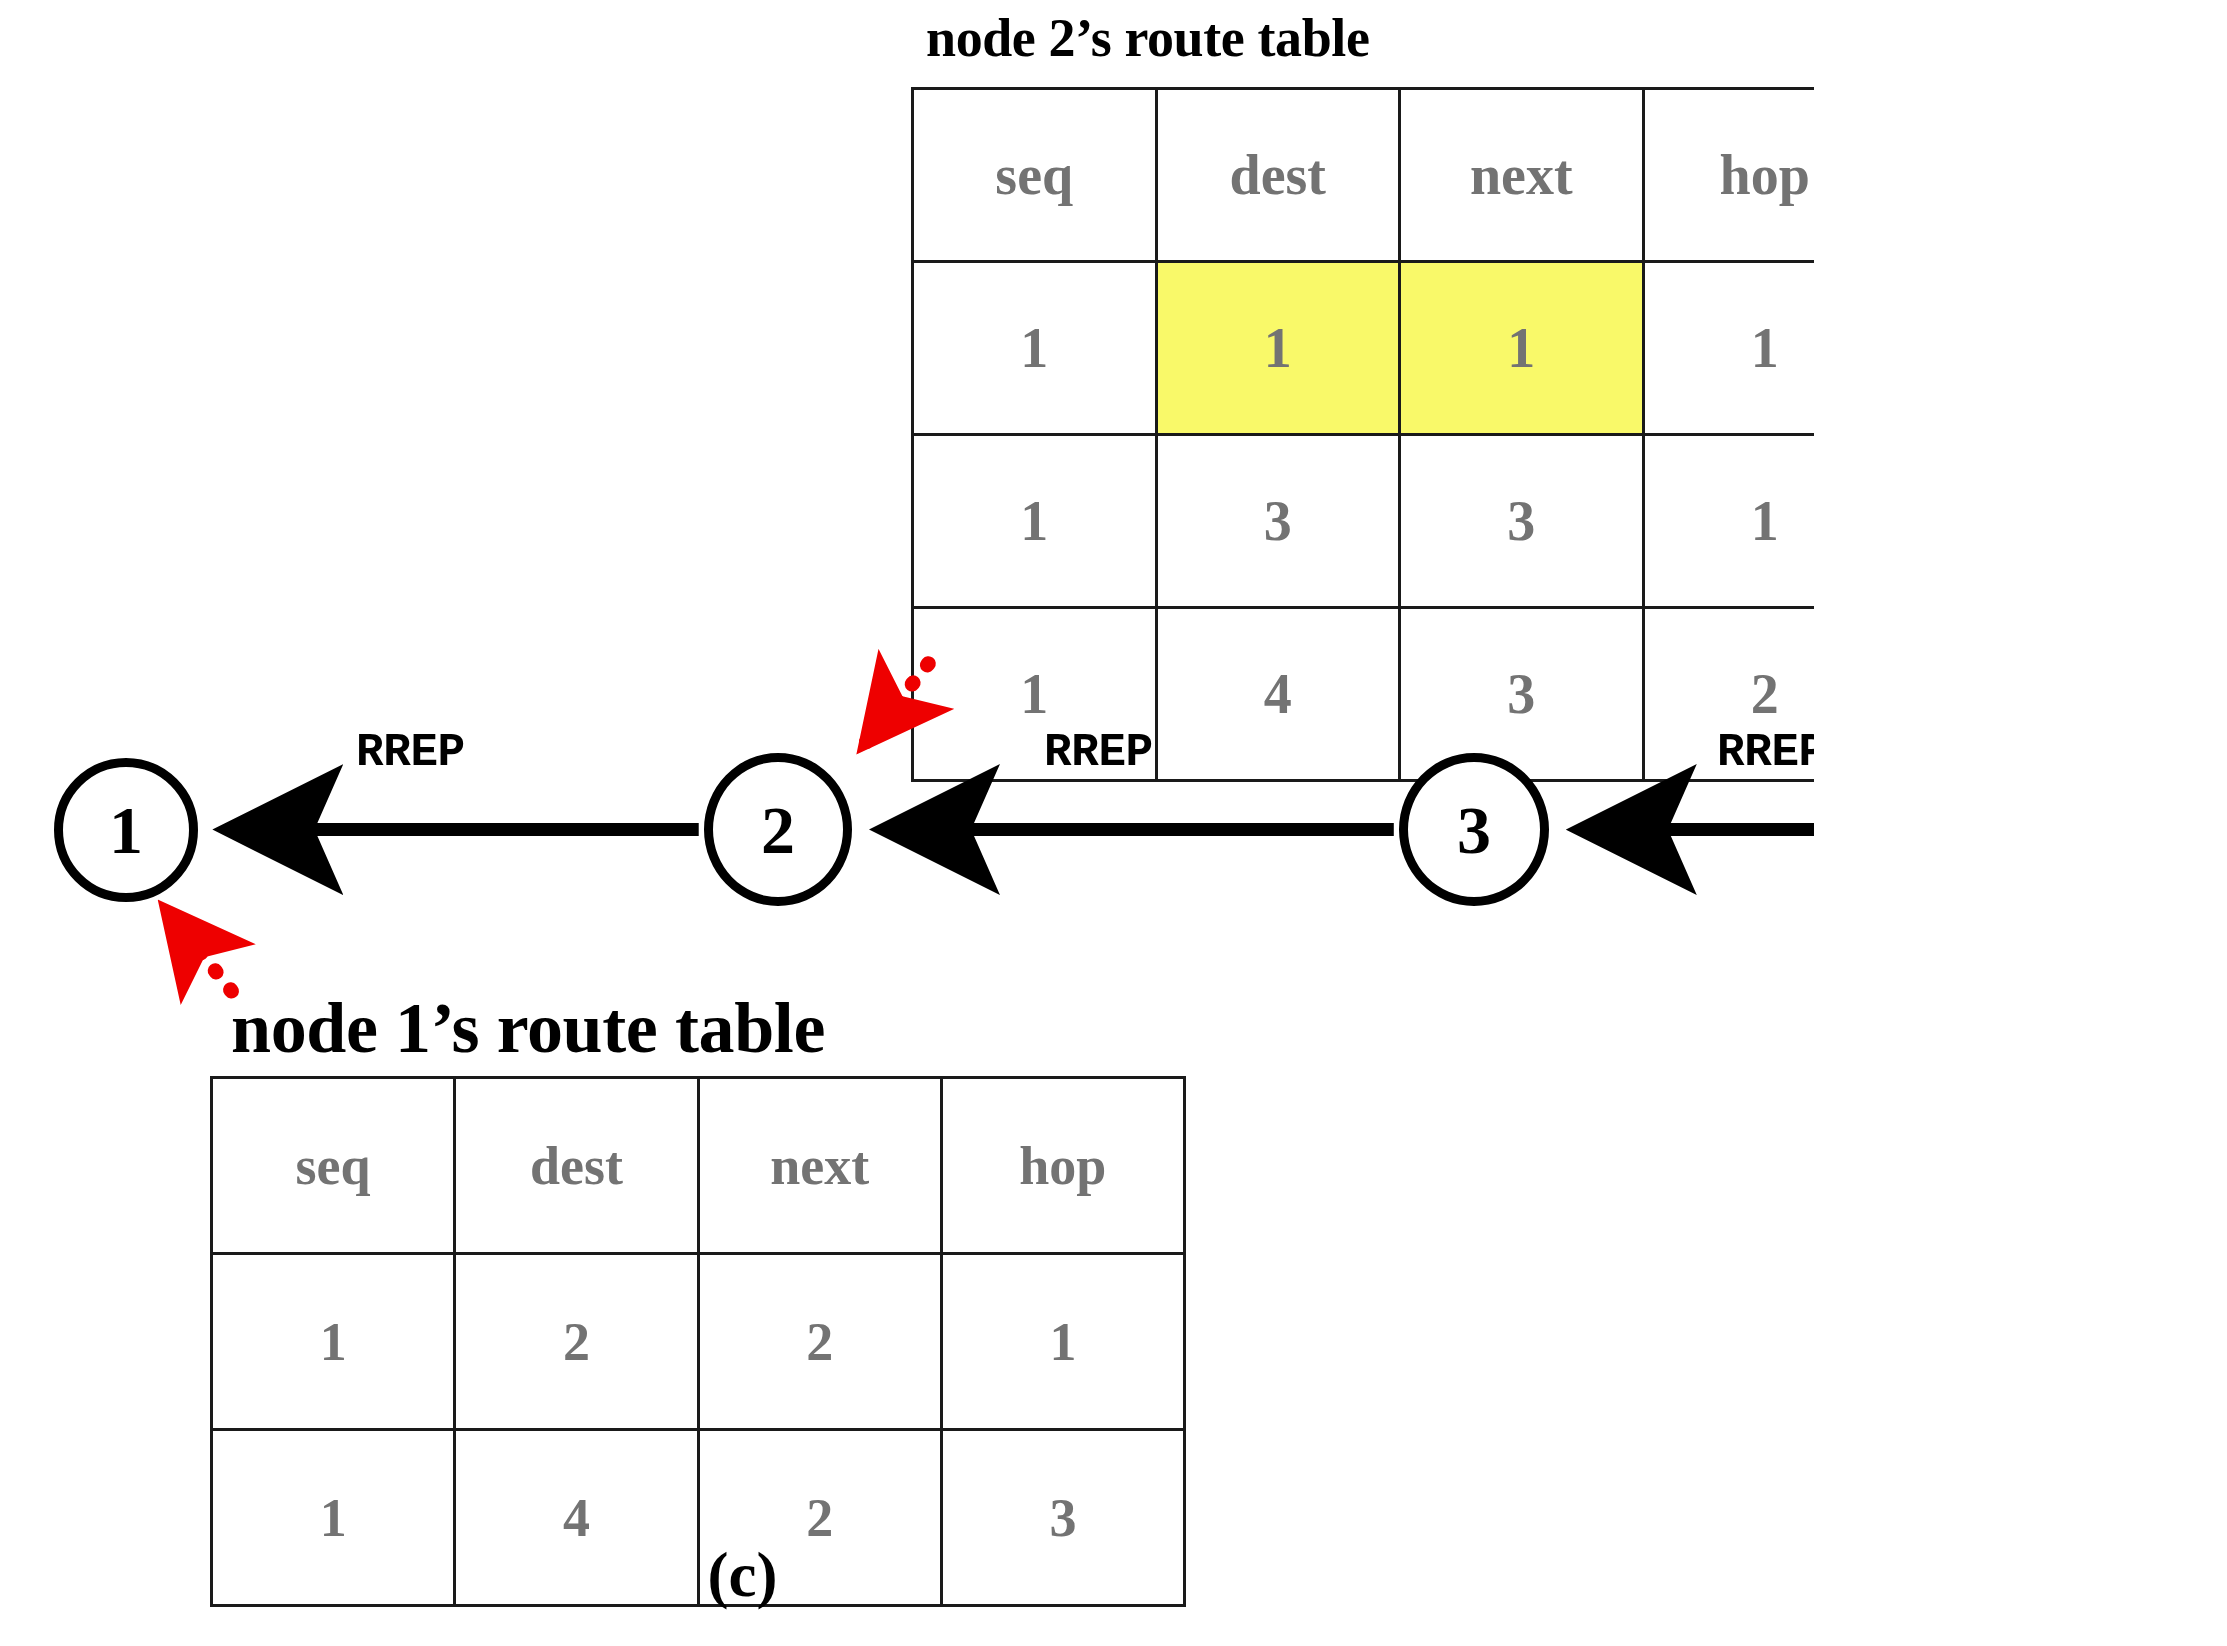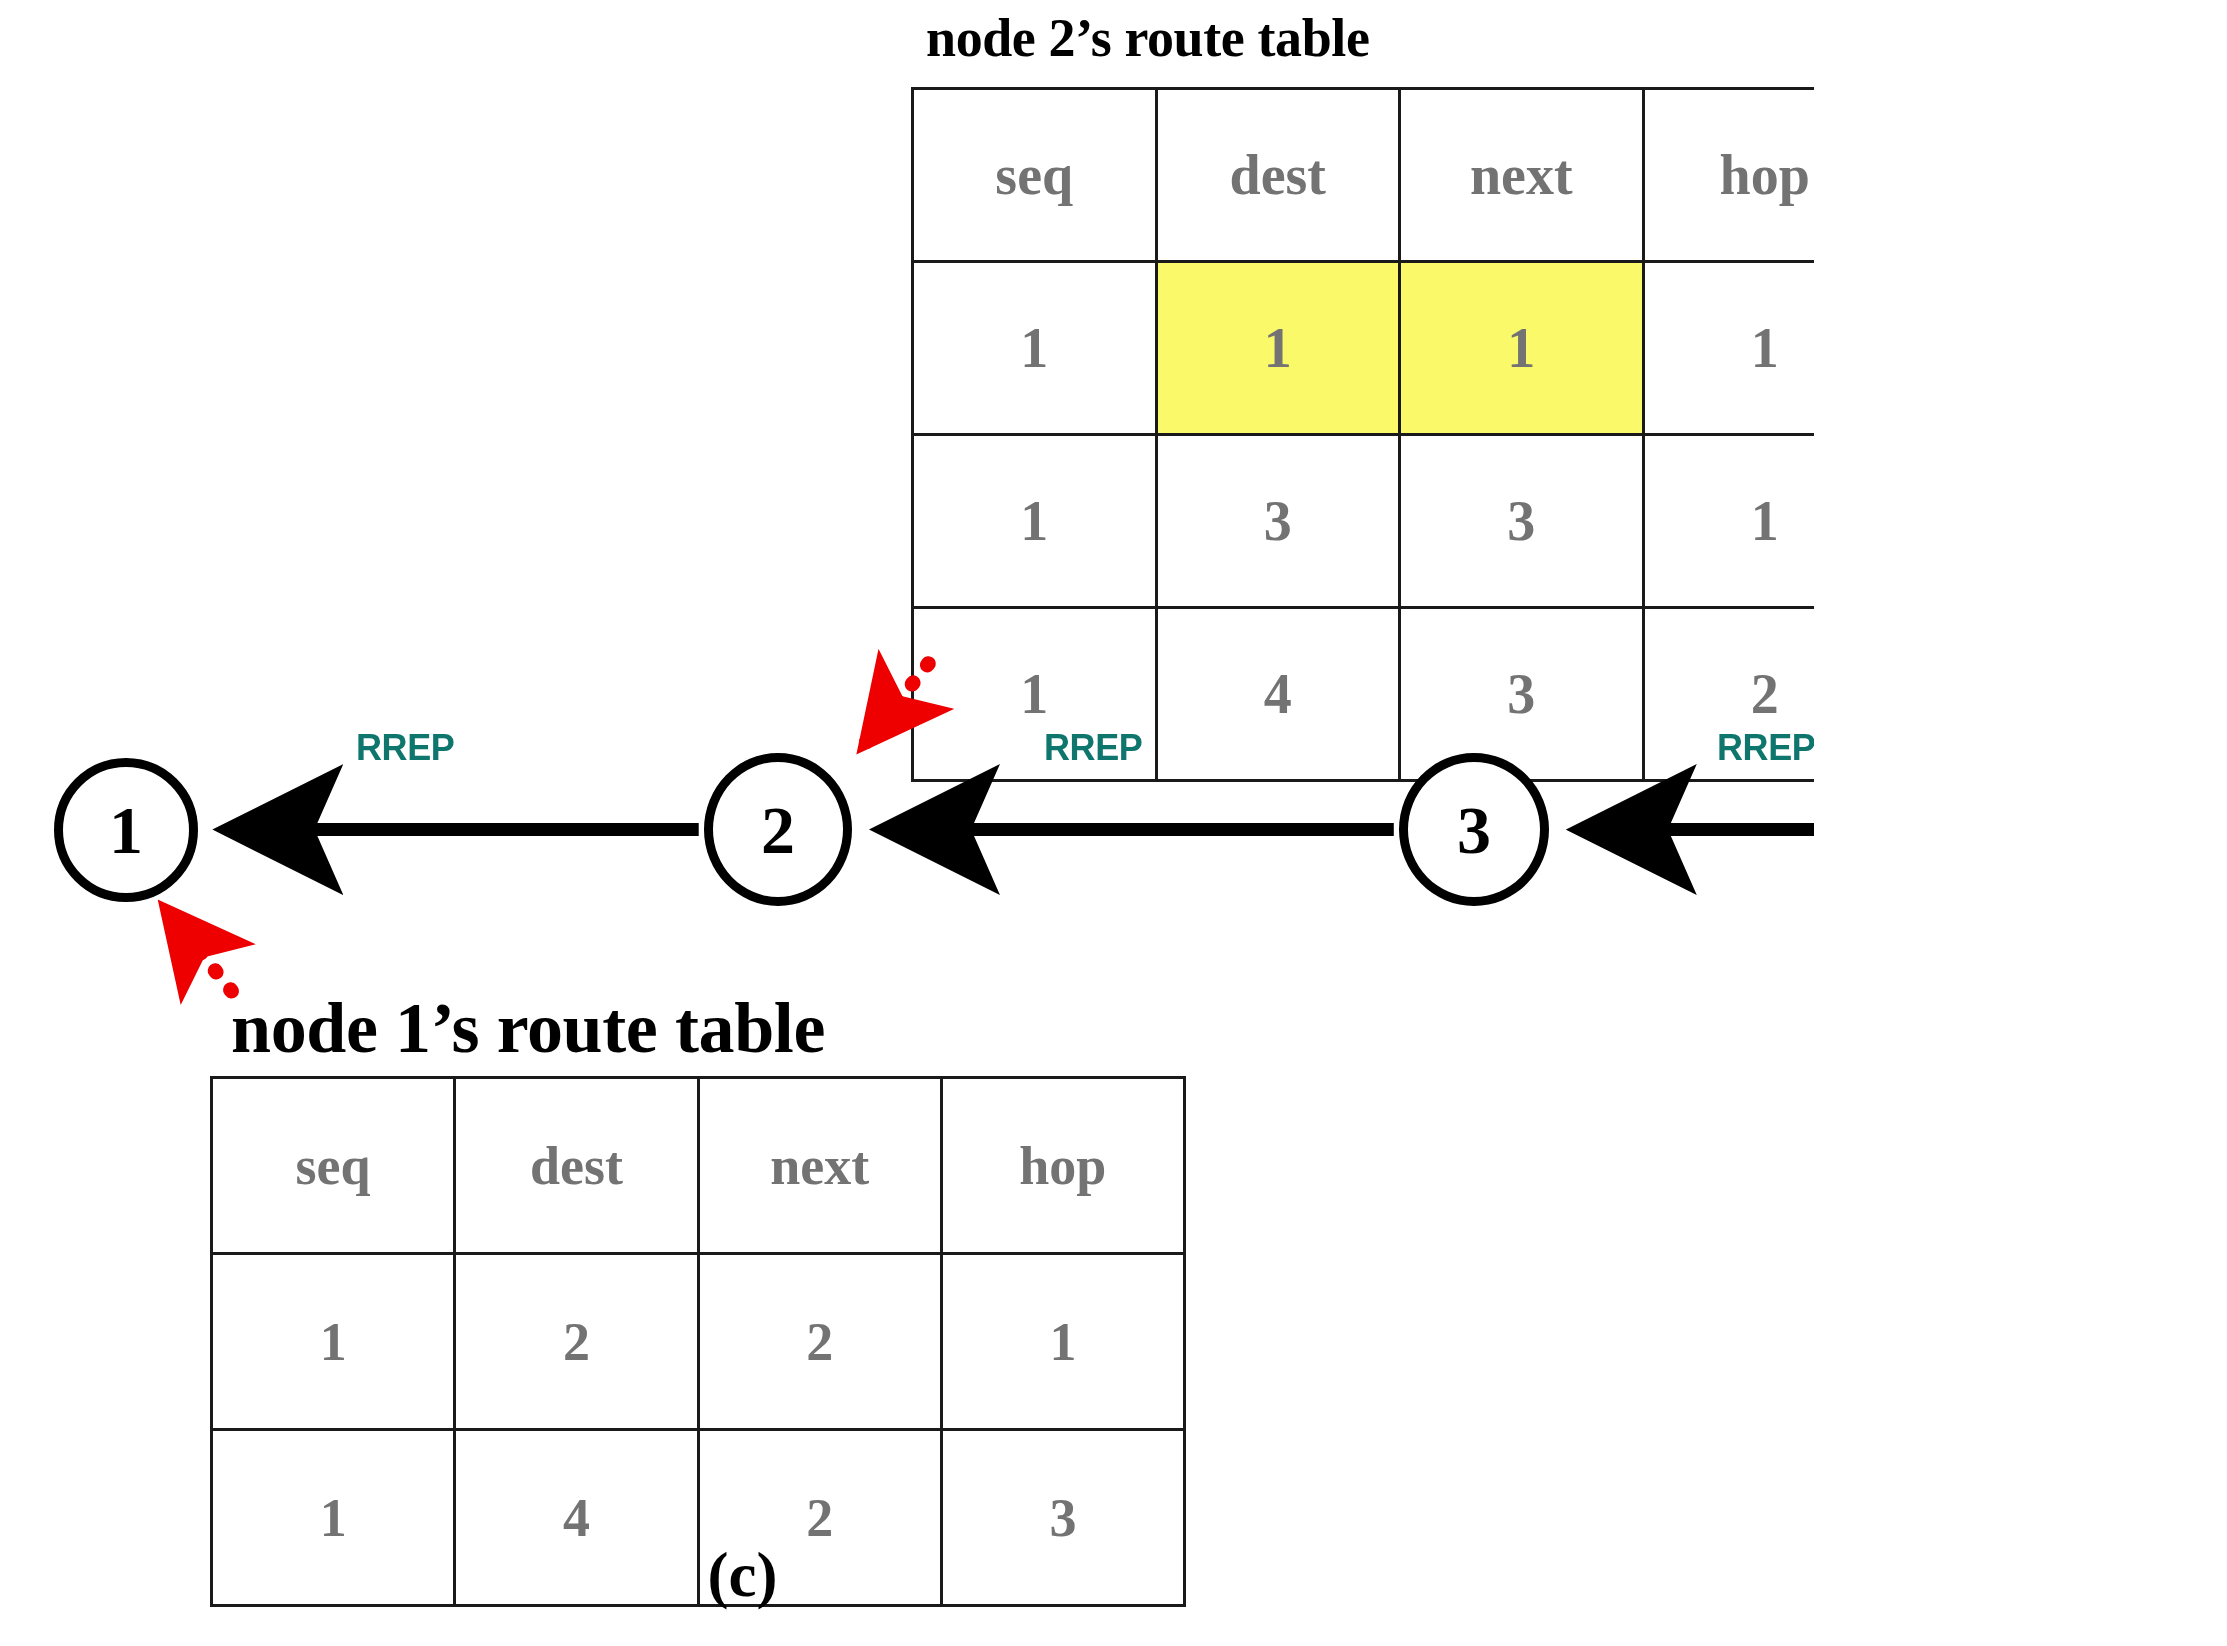--- a/index.html
+++ b/index.html
@@ -94,24 +94,24 @@
     font-family: "Liberation Serif", "DejaVu Serif", serif;
     font-weight: bold;
     font-size: 68px;
     color: #000000;
     line-height: 1;
   }
 
   
   .link-label {
     position: absolute;
-    font-family: Liberation Sans, sans-serif;
-    font-weight: bold;
-    font-size: 36px;
-    color: #0f766e;
+    font-family: Liberation Mono, monospace;
+    font-weight: bold;
+    font-size: 46px;
+    color: #000000;
     white-space: nowrap;
     letter-spacing: -0.4px;
   }
 
   
   #arrow-layer {
     position: absolute;
     left: 0;
     top: 0;
     width: 2227px;

